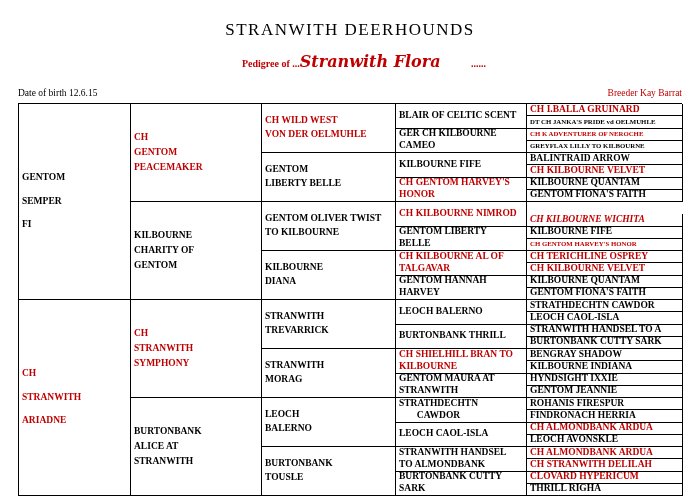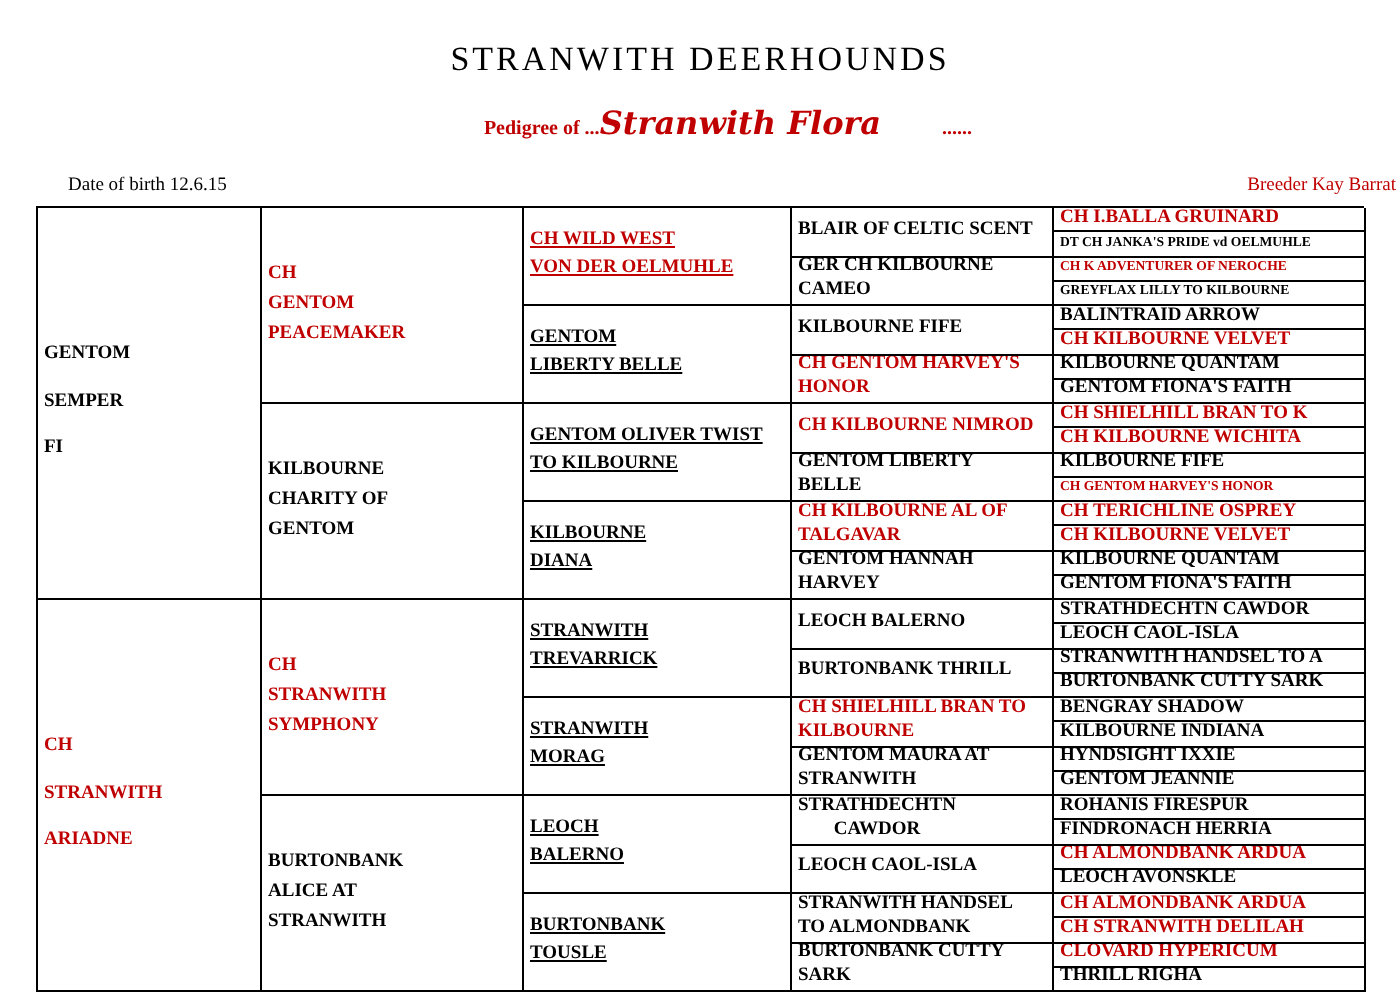--- a/index.html
+++ b/index.html
@@ -13,21 +13,21 @@
     position:absolute; top:20px; left:0; width:100%;
     text-align:center; font-size:17px; letter-spacing:1.5px; color:#000;
   }
   .subtitle {
     position:absolute; top:52px; left:0; width:100%;
     text-align:center; color:#c00000; font-weight:bold;
   }
   .subtitle .prefix, .subtitle .suffix { font-size:10px;margin-left:28px; }
   .subtitle .flora-name { font-size:16px; font-style:italic; font-family:"DejaVu Serif", serif; }
   .meta {
-    position:absolute; top:88px; left:34px; width:664px;
+    position:absolute; top:88px; left:18px; width:664px;
     display:flex; justify-content:space-between; font-size:9.5px;
   }
   .meta .dob { color:#000; }
   .meta .breeder { color:#c00000; }
   .pedigree {
     position:absolute; top:103px; left:18px; width:664px; height:393px;
     display:grid;
     grid-template-columns:112px 131px 134px 131px 156px;
     grid-template-rows:repeat(32, 1fr);
     border-top:1px solid #000; border-left:1px solid #000;
@@ -37,21 +37,21 @@
     border-right:1px solid #000; border-bottom:1px solid #000;
     display:flex; align-items:center;
     padding:0 3px; overflow:hidden;
     font-weight:bold; font-size:9.5px; color:#000;
     white-space:pre-line; line-height:1.25;
   }
   .cell.red { color:#c00000; }
   .cell.small { font-size:6.8px; }
   .cell.gen1 { line-height:2.5; }
   .cell.gen2 { line-height:1.6; }
-  .cell.gen3 { line-height:1.45;text-decoration:underline; }
+  .cell.gen3 { line-height:1.45; }
   .cell.gen5 { white-space:nowrap; }
 </style>
 </head>
 <body>
 
 <div class="title">STRANWITH DEERHOUNDS</div>
 
 <div class="subtitle">
   <span class="prefix">Pedigree of ...</span><span class="flora-name">Stranwith Flora</span><span class="suffix"> ......</span>
 </div>
@@ -139,24 +139,21 @@
     </div>
     <div class="cell gen5 red" style="grid-area: 6 / 5 / span 1;">
       <span>CH KILBOURNE VELVET</span>
     </div>
     <div class="cell gen5" style="grid-area: 7 / 5 / span 1;">
       <span>KILBOURNE QUANTAM</span>
     </div>
     <div class="cell gen5" style="grid-area: 8 / 5 / span 1;">
       <span>GENTOM FIONA'S FAITH</span>
     </div>
-    <div class="cell gen5 red" style="grid-area: 9 / 5 / span 1;">
-      <span>CH SHIELHILL BRAN TO K</span>
-    </div>
-    <div class="cell gen5 red" style="grid-area: 10 / 5 / span 1;">
+    <div class="cell gen5 red" style="grid-area: 10 / 5 / span 1; font-style: italic;">
       <span>CH KILBOURNE WICHITA</span>
     </div>
     <div class="cell gen5" style="grid-area: 11 / 5 / span 1;">
       <span>KILBOURNE FIFE</span>
     </div>
     <div class="cell gen5 red small" style="grid-area: 12 / 5 / span 1;">
       <span>CH GENTOM HARVEY'S HONOR</span>
     </div>
     <div class="cell gen5 red" style="grid-area: 13 / 5 / span 1;">
       <span>CH TERICHLINE OSPREY</span>

